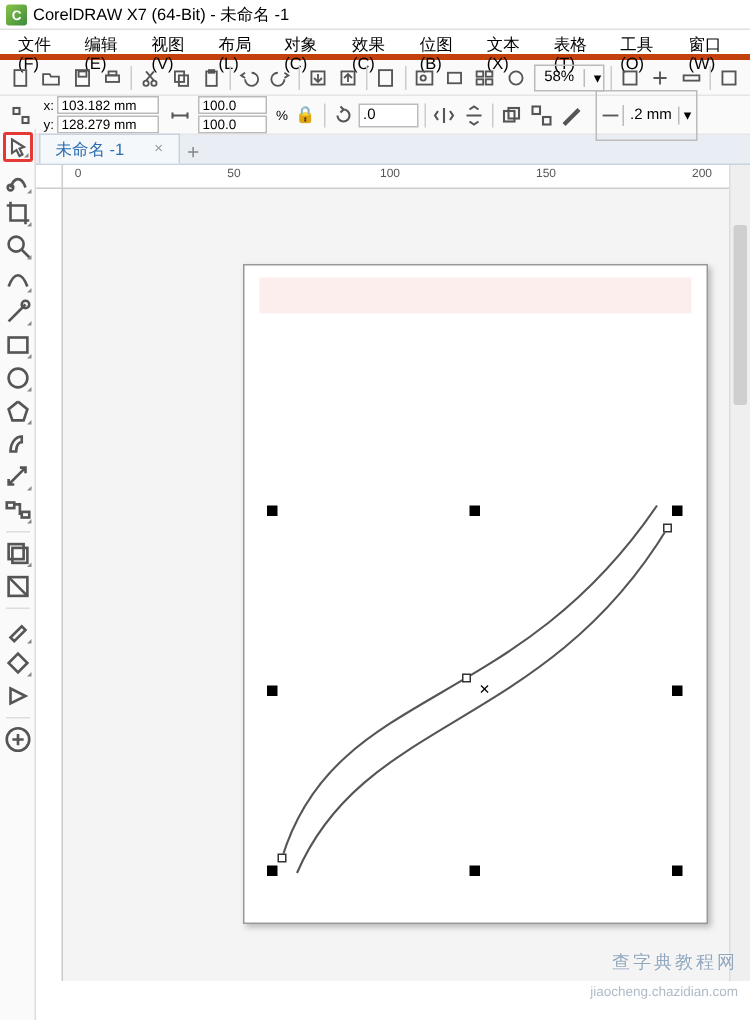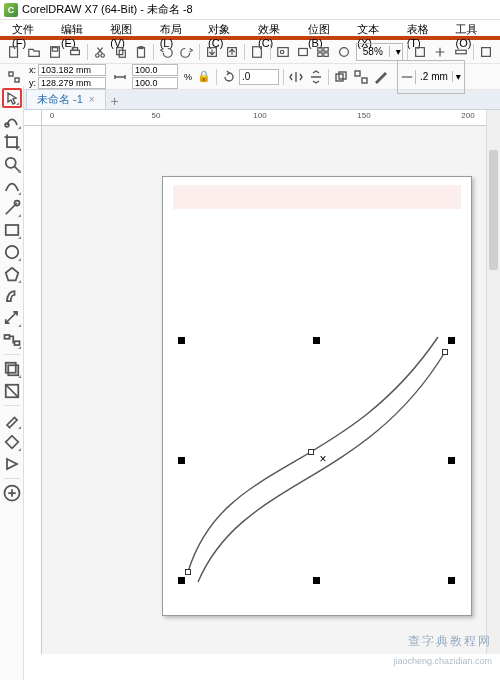--- a/index.html
+++ b/index.html
@@ -24,21 +24,21 @@
 .pct-unit { font-size:9px; }
 .lock-icon { width:16px; text-align:center; font-size:11px; color:#555; }
 .rot-block { display:flex; align-items:center; gap:2px; }
 .rot-block input { width:40px; height:16px; font-size:10px; border:1px solid #bbb; padding:0 2px; }
 .small-ico { width:16px; height:16px; display:flex; align-items:center; justify-content:center; color:#555; }
 .outline-combo { display:flex; align-items:center; border:1px solid #bbb; height:34px; font-size:10px; margin-left:4px;}
 .outline-combo .sw { width:18px; height:14px; border-right:1px solid #bbb; display:flex; align-items:center; justify-content:center;}
 .outline-combo .val { padding:0 4px; min-width:34px; }
 .outline-combo .dd { width:12px; text-align:center; border-left:1px solid #bbb; }
 .doc-tabs { height:20px; background:#e9eef4; display:flex; align-items:flex-end; padding-left:26px; border-bottom:1px solid #c9d2dd; font-size:11px; }
-.doc-tab { background:#f5f8fb; border:1px solid #c9d2dd; border-bottom:none; padding:2px 10px; color:#2a6db0; display:flex; align-items:center; gap:6px; }
+.doc-tab { background:#f5f8fb; border:1px solid #c9d2dd; border-bottom:none; padding:2px 10px; color:#2a6db0; display:flex; align-items:center; gap:20px; }
 .tab-close { color:#999; font-size:10px; }
 .add-tab { width:18px; text-align:center; color:#888; font-size:14px; }
 .workspace { position:absolute; left:24px; top:110px; right:0; bottom:26px; background:#f4f4f4; }
 .ruler-h { position:absolute; left:18px; right:0; top:0; height:16px; background:#fff; border-bottom:1px solid #ccc; font-size:8px; color:#555; }
 .ruler-h .lab { position:absolute; top:1px; transform:translateX(-50%); }
 .ruler-v { position:absolute; left:0; top:16px; bottom:0; width:18px; background:#fff; border-right:1px solid #ccc; }
 .ruler-corner { position:absolute; left:0; top:0; width:18px; height:16px; background:#fff; border-right:1px solid #ccc; border-bottom:1px solid #ccc; }
 .canvas-area { position:absolute; left:18px; top:16px; right:0; bottom:0; overflow:hidden; }
 .page { position:absolute; left:120px; top:50px; width:310px; height:440px; background:#fff; box-shadow:2px 2px 4px rgba(0,0,0,0.25); border:1px solid #999; }
 .pink-band { position:absolute; left:10px; top:8px; right:10px; height:24px; background:#fdeeee; }
@@ -54,34 +54,35 @@
 .watermark2 { position:absolute; right:8px; bottom:14px; font-size:9px; color:rgba(120,140,160,0.6); }
 .scrollbar-v { position:absolute; right:0; top:110px; bottom:26px; width:14px; background:#efefef; border-left:1px solid #ddd; }
 .scrollbar-v .thumb { position:absolute; left:2px; right:2px; top:40px; height:120px; background:#cfcfcf; border-radius:2px; }
 svg path, svg rect, svg circle, svg line, svg polyline { stroke:#555; fill:none; stroke-width:1.4; }
 </style>
 </head>
 <body>
 
 <div class="titlebar">
   <span class="app-icon">C</span>
-  <span>CorelDRAW X7 (64-Bit) - 未命名 -8</span>
+  <span>CorelDRAW X7 (64-Bit) - 未命名 -1</span>
 </div>
 
 <div class="menubar">
   <span class="menu-item">文件(F)</span>
   <span class="menu-item">编辑(E)</span>
   <span class="menu-item">视图(V)</span>
   <span class="menu-item">布局(L)</span>
   <span class="menu-item">对象(C)</span>
   <span class="menu-item">效果(C)</span>
   <span class="menu-item">位图(B)</span>
   <span class="menu-item">文本(X)</span>
   <span class="menu-item">表格(T)</span>
   <span class="menu-item">工具(O)</span>
+  <span class="menu-item">窗口(W)</span>
 </div>
 
 <div class="toolbar1">
   <span class="tb-btn">
       <svg viewBox="0 0 16 16">
         <rect x="3" y="2" width="9" height="12"></rect>
       </svg>
     </span>
   <span class="tb-btn">
       <svg viewBox="0 0 16 16">

